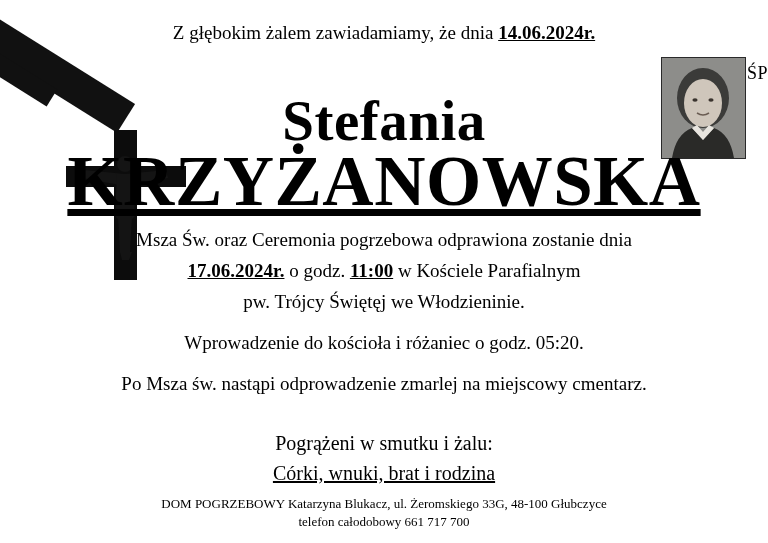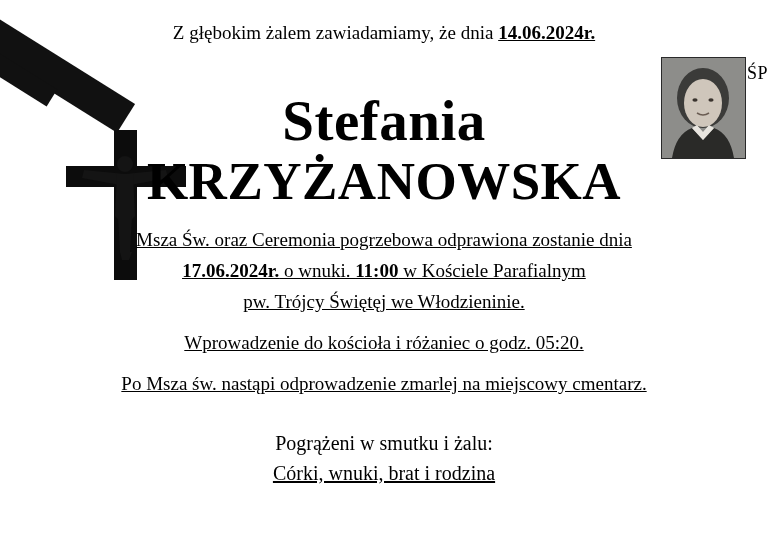--- a/index.html
+++ b/index.html
@@ -100,34 +100,34 @@
   }
   .given-name {
     margin-top: 6px;
     font-size: 57px;
     font-weight: bold;
     line-height: 62px;
     letter-spacing: 0.5px;
   }
   .family-name {
     margin-top: -2px;
-    font-size: 53px;
+    font-size: 71px;
     font-weight: bold;
     line-height: 62px;
     letter-spacing: 0.5px;
+    text-decoration: underline;
   }
 
   .details {
     margin-top: 14px;
   }
   .details p {
     margin: 0 0 4px 0;
     font-size: 19px;
     line-height: 27px;
-    text-decoration: underline;
   }
   .details .u {
     text-decoration: underline;
     font-weight: bold;
   }
   .gap-top { margin-top: 14px !important; }
 
   .mourners {
     margin-top: 32px;
     font-size: 20px;
@@ -211,27 +211,31 @@
     </div>
 
     <div class="sp">ŚP</div>
 
     <div class="given-name">Stefania</div>
     <div class="family-name">KRZYŻANOWSKA</div>
 
     <div class="details">
       <p>Msza Św. oraz Ceremonia pogrzebowa odprawiona zostanie dnia</p>
       <p>
-        <span class="u">17.06.2024r.</span><span> o wnuki. </span><span class="u">11:00</span><span> w Kościele Parafialnym</span>
+        <span class="u">17.06.2024r.</span><span> o godz. </span><span class="u">11:00</span><span> w Kościele Parafialnym</span>
       </p>
       <p>pw. Trójcy Świętęj we Włodzieninie.</p>
       <p class="gap-top">Wprowadzenie do kościoła i różaniec o godz. 05:20.</p>
       <p class="gap-top">Po Msza św. nastąpi odprowadzenie zmarlej na miejscowy cmentarz.</p>
     </div>
 
     <div class="mourners">
       <span>Pogrążeni w smutku i żalu:</span>
       <span class="who">Córki, wnuki, brat i rodzina</span>
     </div>
   </div>
 
+  <div class="footer">
+    <div class="f1">DOM POGRZEBOWY Katarzyna Blukacz, ul. Żeromskiego 33G, 48-100 Głubczyce</div>
+    <div class="f2">telefon całodobowy 661 717 700</div>
+  </div>
 
 </div>
 
 </body></html>

